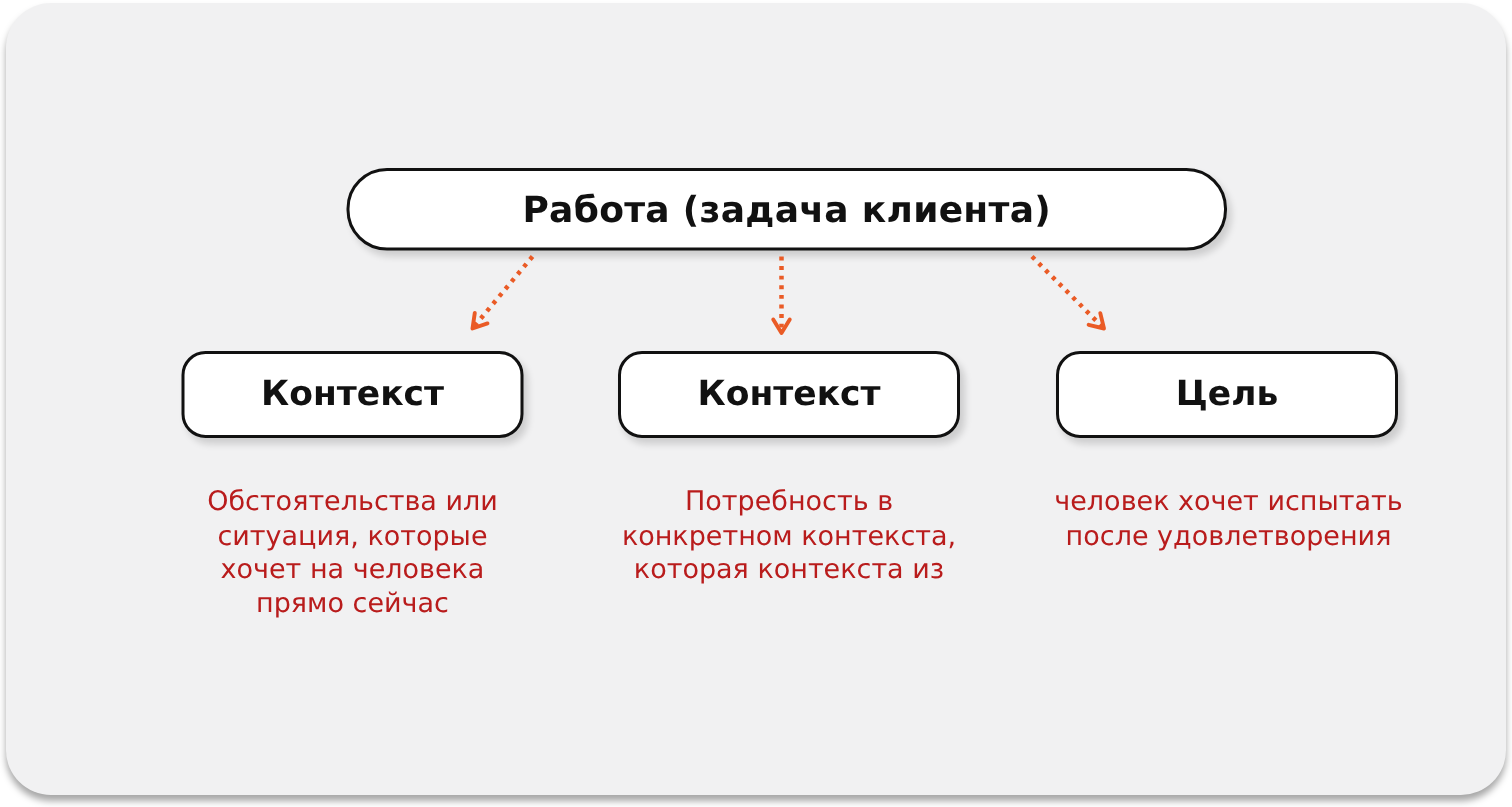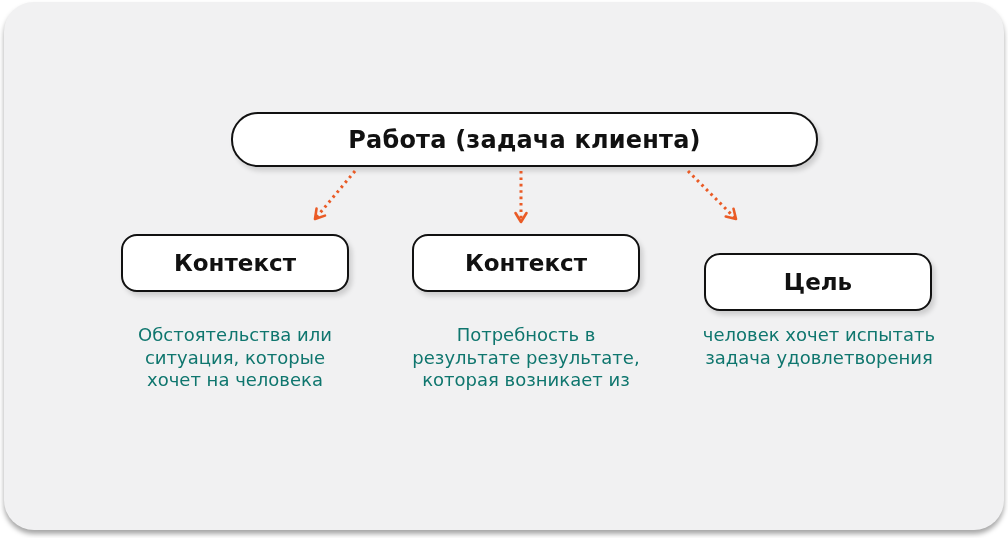--- a/index.html
+++ b/index.html
@@ -48,29 +48,29 @@
   .node.child {
     top: 232px;
     width: 228px;
     height: 58px;
     border-radius: 16px;
     font-size: 23px;
     align-items: center;
   }
   .node.child.pos-0 { left: 117px; }
   .node.child.pos-1 { left: 408px; }
-  .node.child.pos-2 { left: 700px; margin-top: 19px; }
+  .node.child.pos-2 { left: 700px; }
   .desc {
     position: absolute;
     top: 322px;
     width: 280px;
     text-align: center;
     font-size: 18px;
     line-height: 22.5px;
-    color: #0f766e;
+    color: #b91c1c;
   }
   .desc.pos-0 { left: 91px; }
   .desc.pos-1 { left: 382px; }
   .desc.pos-2 { left: 675px; }
   svg.arrows {
     position: absolute;
     left: 0;
     top: 0;
     pointer-events: none;
   }
@@ -103,25 +103,26 @@
       <span>Контекст</span>
     </div>
     <div class="node child pos-2">
       <span>Цель</span>
     </div>
 
     <div class="desc pos-0">
       <div>Обстоятельства или</div>
       <div>ситуация, которые</div>
       <div>хочет на человека</div>
+      <div>прямо сейчас</div>
     </div>
     <div class="desc pos-1">
       <div>Потребность в</div>
-      <div>результате результате,</div>
-      <div>которая возникает из</div>
+      <div>конкретном контекста,</div>
+      <div>которая контекста из</div>
     </div>
     <div class="desc pos-2">
       <div>человек хочет испытать</div>
-      <div>задача удовлетворения</div>
+      <div>после удовлетворения</div>
     </div>
 
   </div>
 </div>
 
 </body></html>

